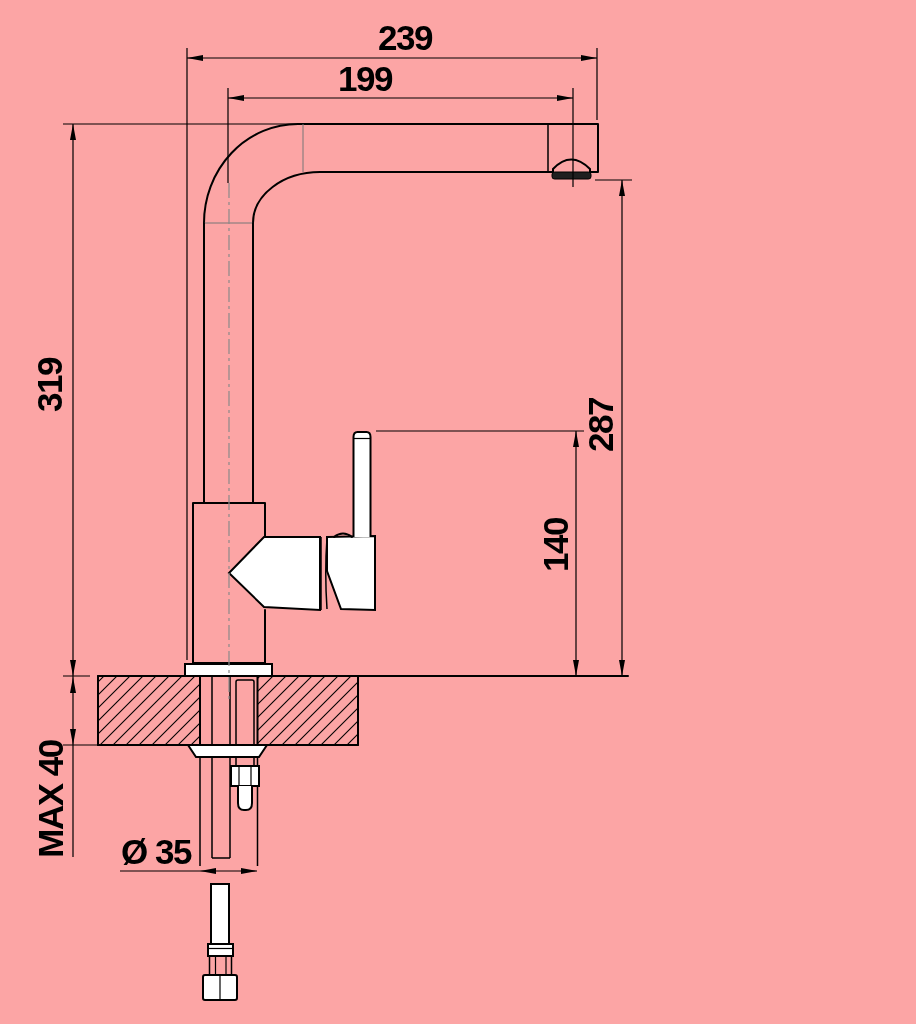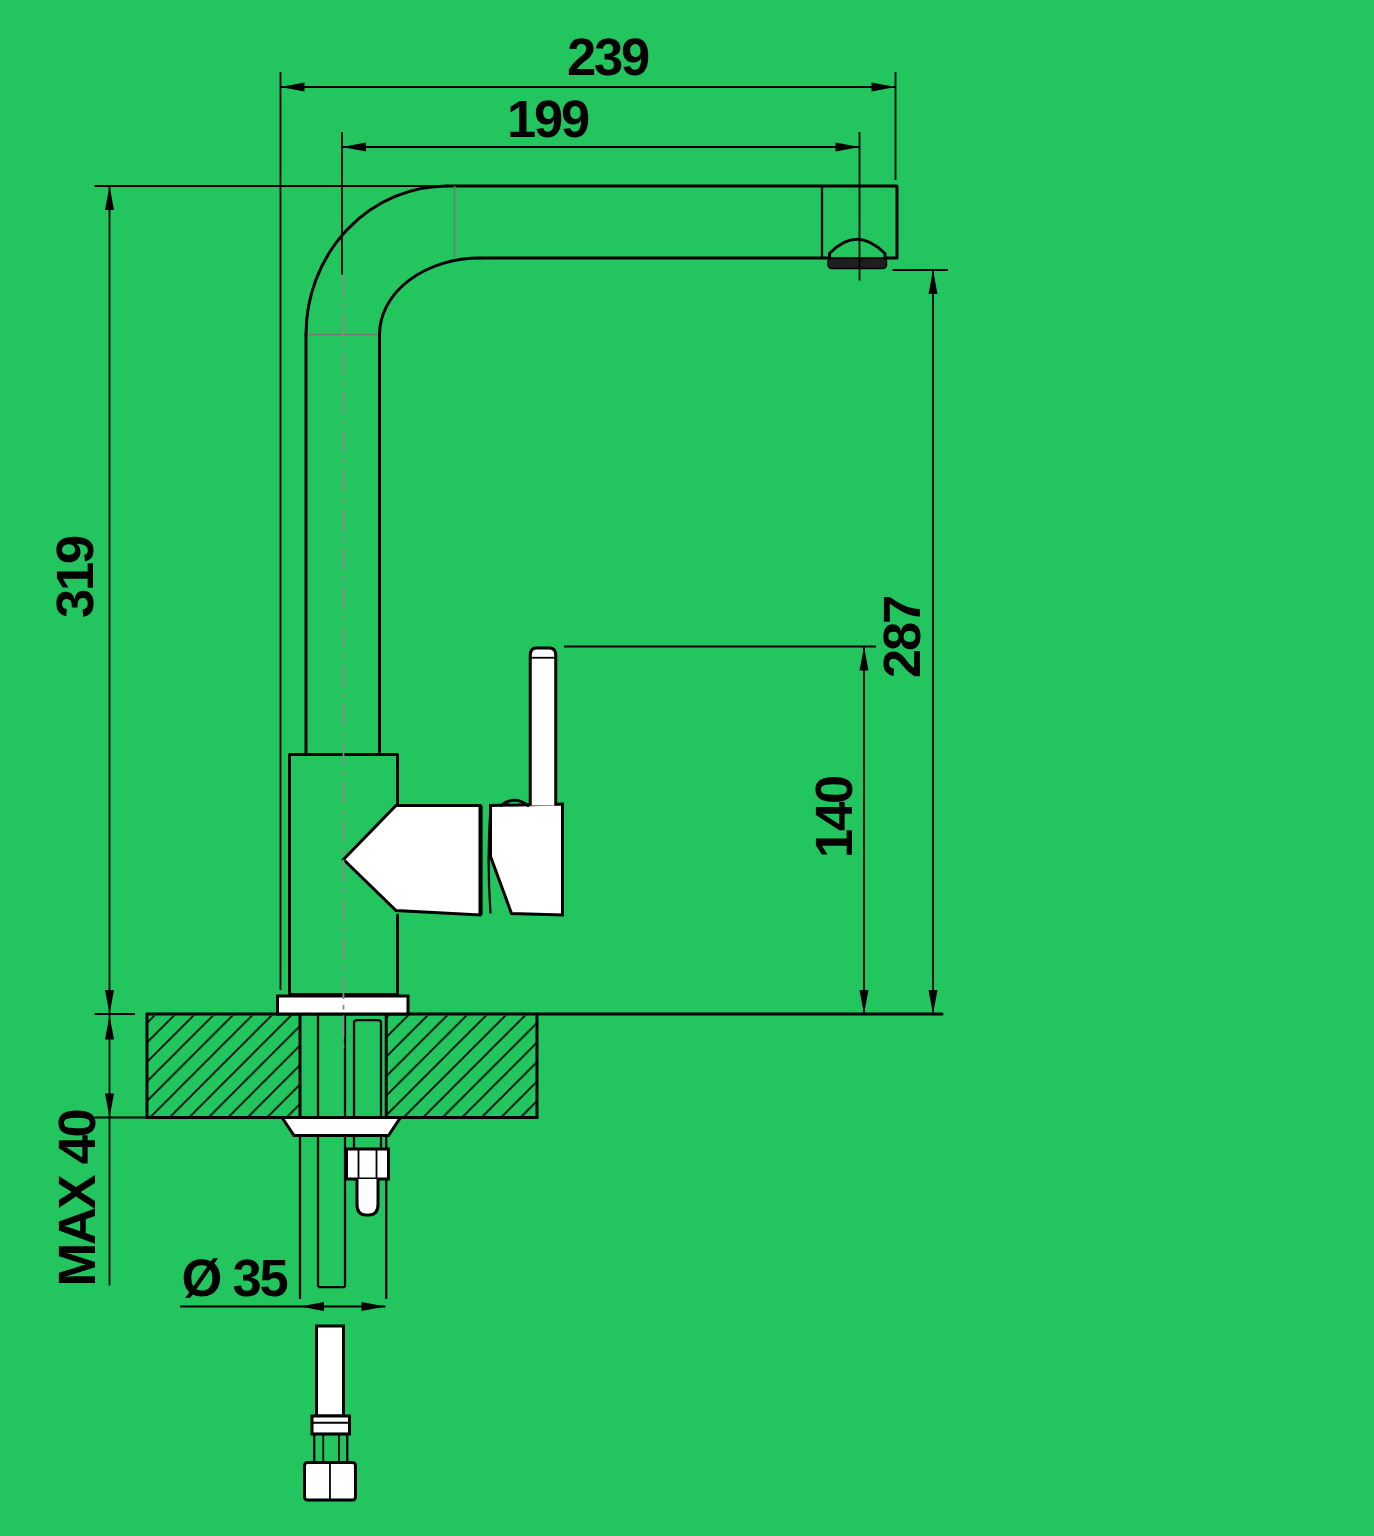--- a/index.html
+++ b/index.html
@@ -1,16 +1,16 @@
 <!DOCTYPE html>
 <html><head>
 <meta charset="utf-8">
 <style>
   html, body { margin: 0; padding: 0; background: #ffffff; }
-  .canvas { width: 916px; height: 1024px; position: relative; background: #22c55e; }
+  .canvas { width: 916px; height: 1024px; position: relative; background: #fca5a5; }
   text {
     font-family: "Liberation Sans", "DejaVu Sans", sans-serif;
     font-weight: bold;
     font-size: 35px;
     letter-spacing: -1.5px;
     fill: #000;
   }
   .outline  { stroke: #000; stroke-width: 2;   fill: none; stroke-linecap: round; }
   .outline-f{ stroke: #000; stroke-width: 2;   fill: #fff; }
   .med      { stroke: #000; stroke-width: 1.5; fill: none; }

